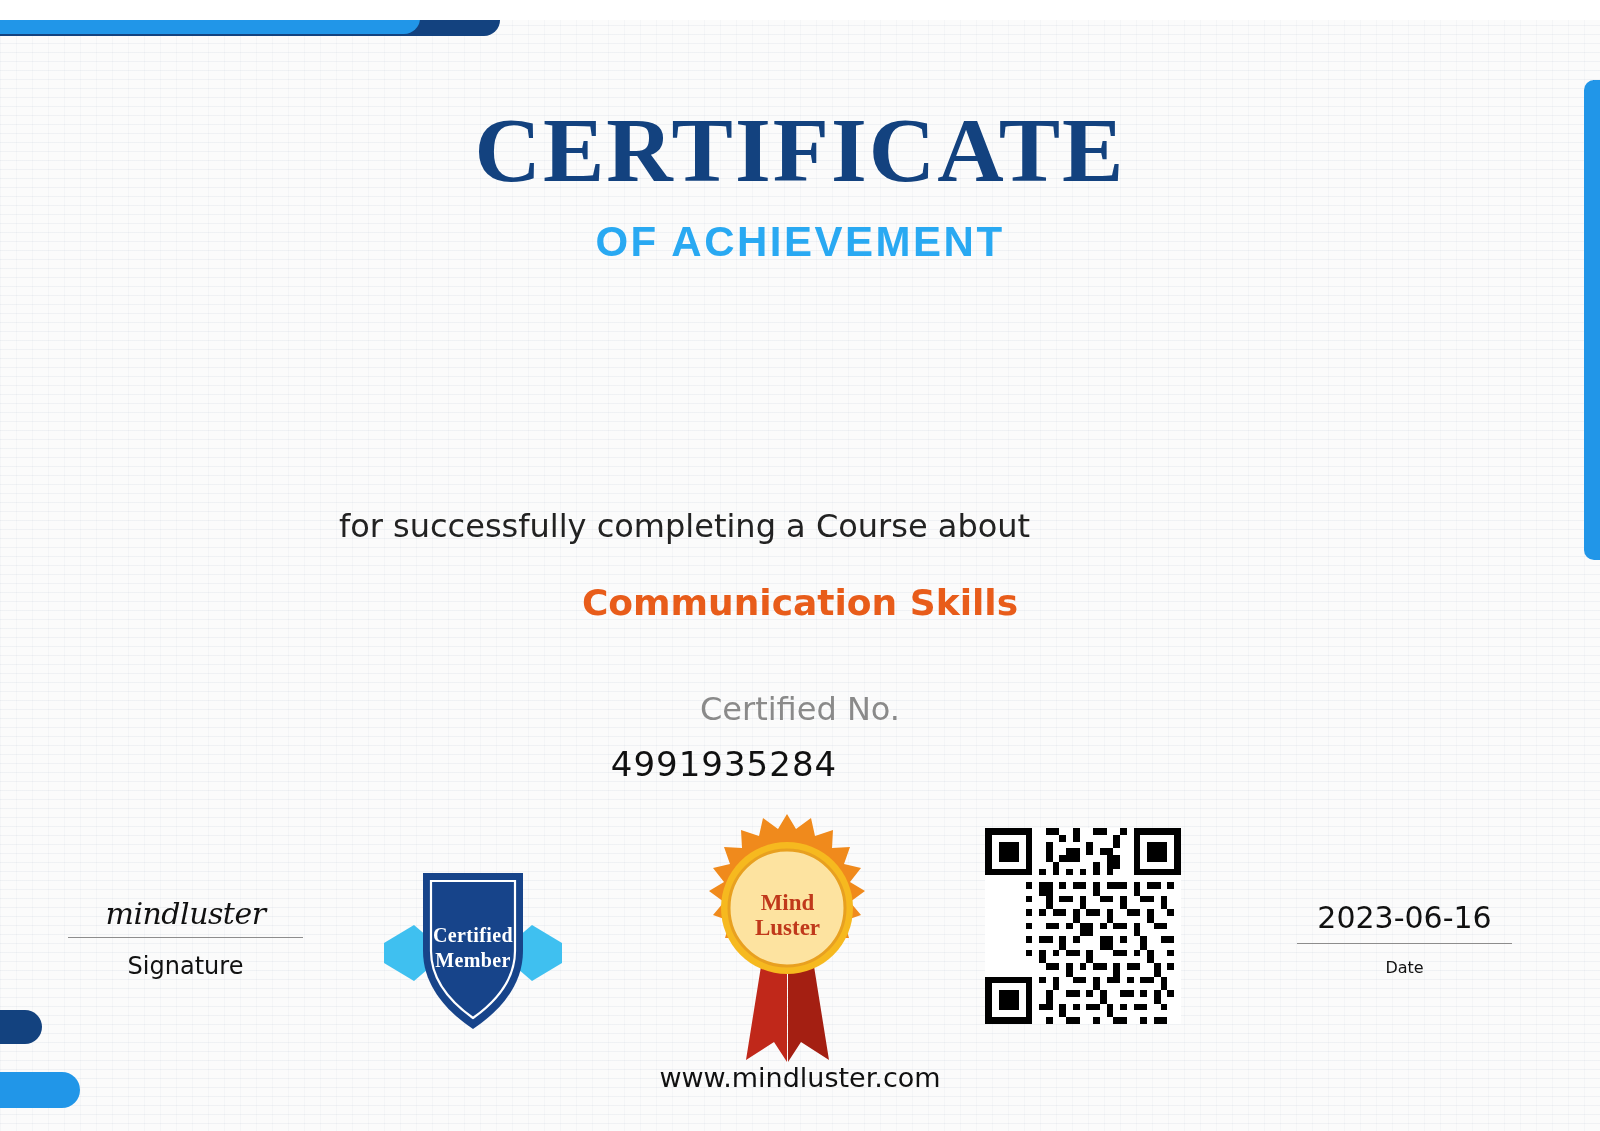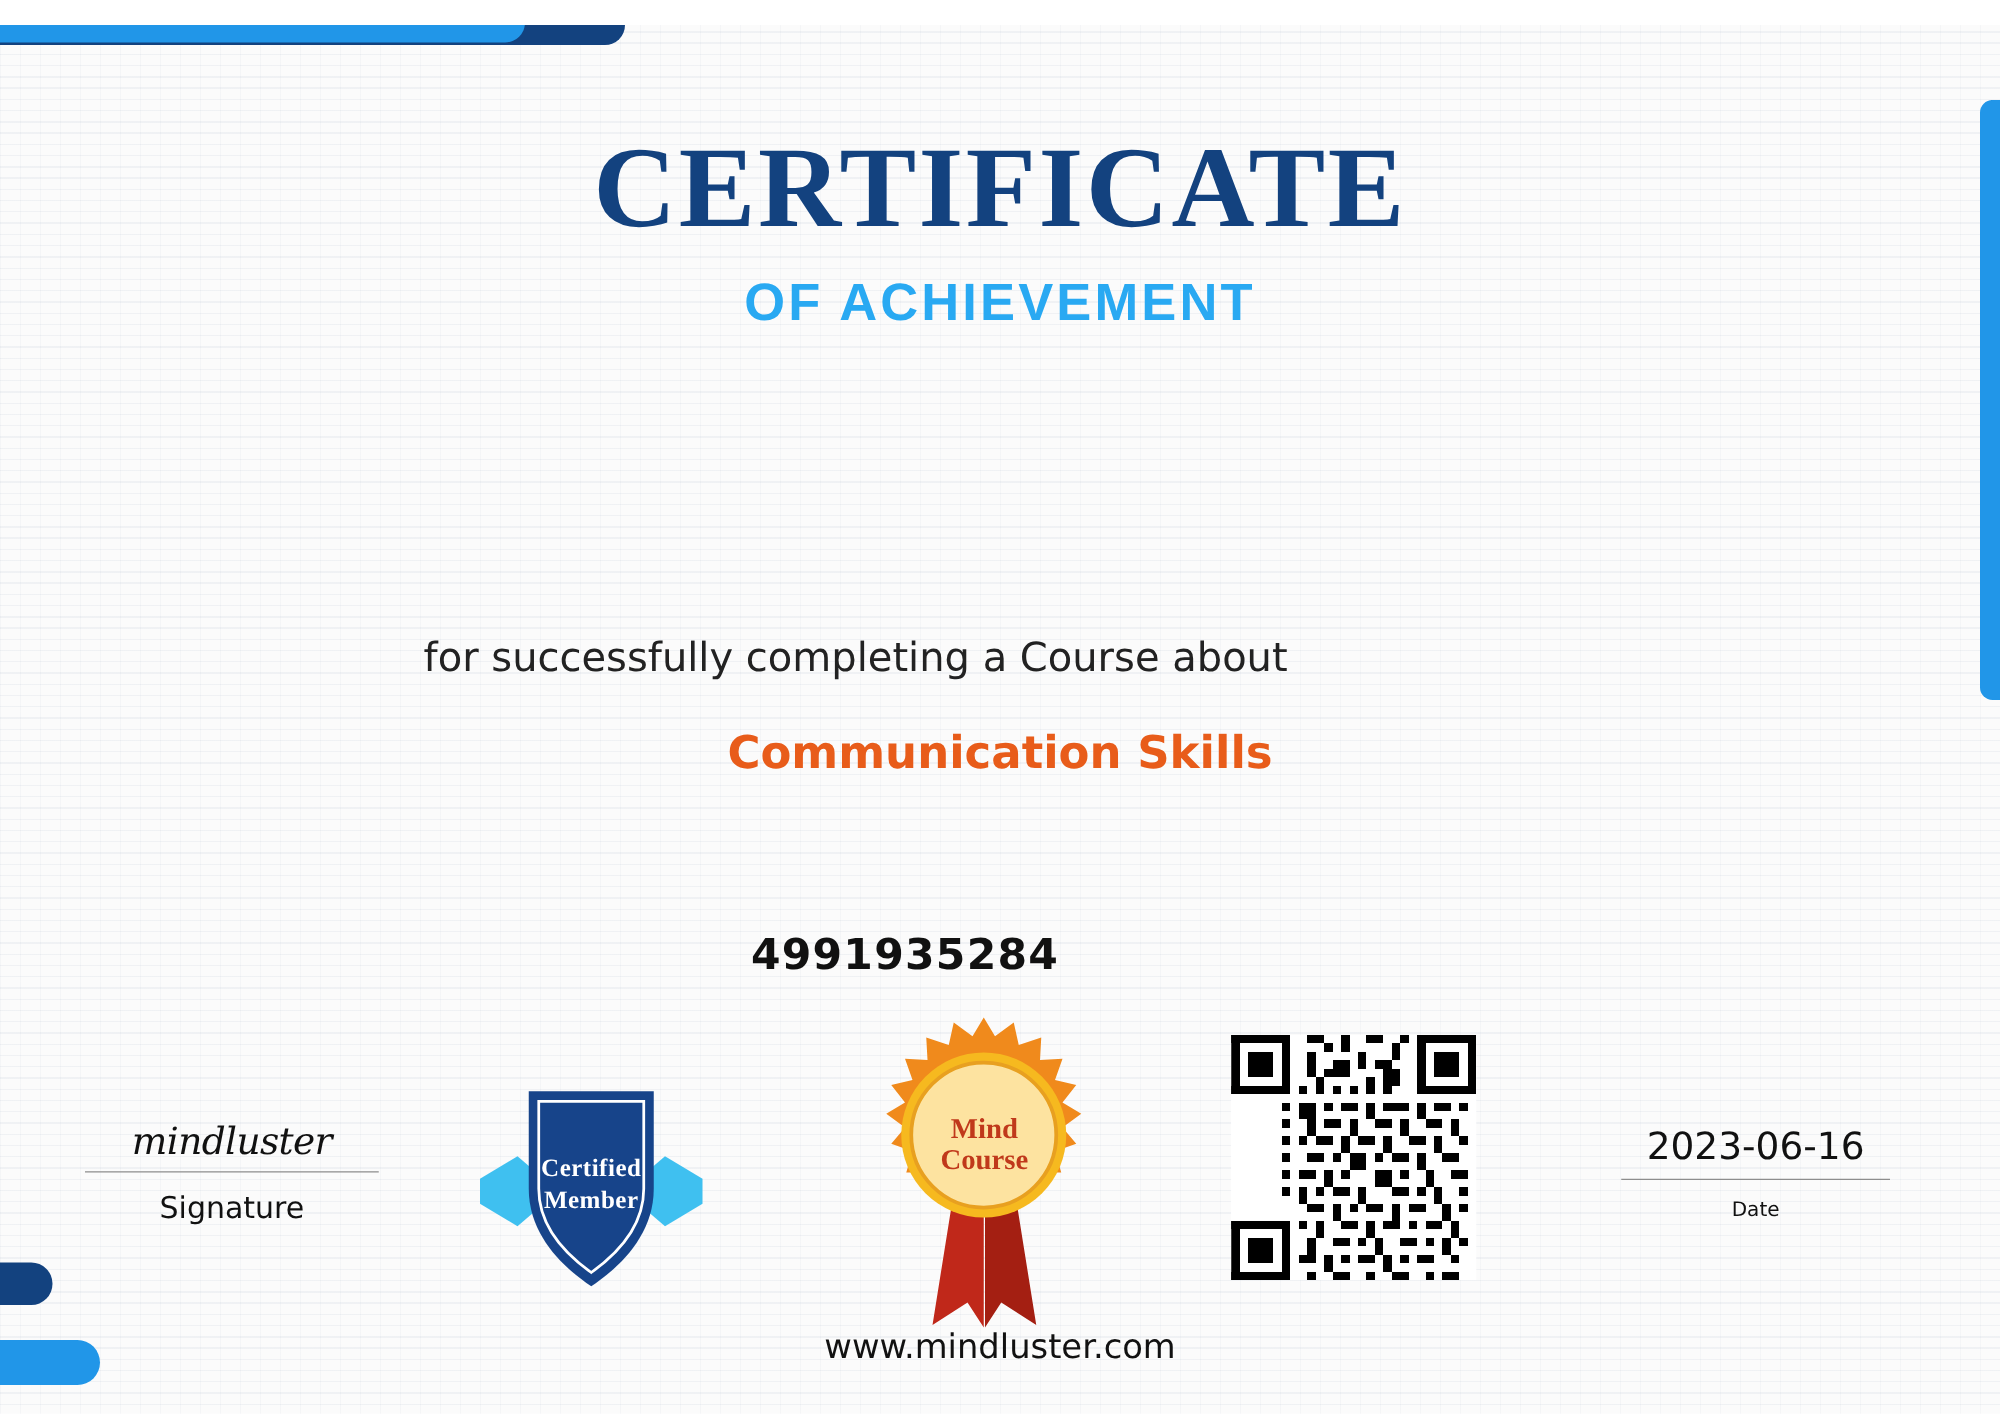--- a/index.html
+++ b/index.html
@@ -178,21 +178,21 @@
     font-size: 32px;
     color: #8a8a8a;
   }
   .cert-no-value {
     position: absolute;
     top: 724px;
     left: 0;
     width: 1448px;
     text-align: center;
     font-size: 34px;
-    font-weight: bold;
+    font-weight: normal;
     color: #111111;
     letter-spacing: 1px;
   }
 
   
   .signature-block {
     position: absolute;
     left: 68px;
     top: 876px;
     width: 235px;
@@ -313,20 +313,21 @@
   <div class="deco-right-bar"></div>
   <div class="deco-bottom-left-dark"></div>
   <div class="deco-bottom-left-light"></div>
 
   <div class="title">CERTIFICATE</div>
   <div class="subtitle">OF ACHIEVEMENT</div>
 
   <div class="completing">for successfully completing a Course about</div>
   <div class="course-name">Communication Skills</div>
 
+  <div class="cert-no-label">Certified No.</div>
   <div class="cert-no-value">4991935284</div>
 
   <div class="signature-block">
     <div class="signature-script">mindluster</div>
     <div class="sig-line"></div>
     <div class="sig-caption">Signature</div>
   </div>
 
   <div class="shield-wrap">
     <svg width="210" height="175" viewBox="0 0 210 175">
@@ -350,21 +351,21 @@
           <circle cx="0" cy="0" r="92" fill="none"></circle>
         </g>
         <path d="M0,-94 L9,-79 L24,-90 L28,-72 L46,-78 L45,-60 L63,-61 L57,-44 L74,-40 L63,-26 L78,-17 L63,-6 L74,7 L57,13 L62,30 L45,30 L45,48 L28,42 L24,60 L9,49 L0,64 L-9,49 L-24,60 L-28,42 L-45,48 L-45,30 L-62,30 L-57,13 L-74,7 L-63,-6 L-78,-17 L-63,-26 L-74,-40 L-57,-44 L-63,-61 L-45,-60 L-46,-78 L-28,-72 L-24,-90 L-9,-79 Z" fill="#f08a1c"></path>
         <circle cx="0" cy="0" r="66" fill="#f6b91f"></circle>
         <circle cx="0" cy="0" r="58" fill="#fde3a0"></circle>
         <circle cx="0" cy="0" r="58" fill="none" stroke="#e8a020" stroke-width="3"></circle>
       </g>
     </svg>
     <div class="seal-text">
       <span>Mind</span><br>
-      <span>Course</span>
+      <span>Luster</span>
     </div>
   </div>
 
   <div class="qr-wrap">
     <svg width="196" height="196" viewBox="0 0 29 29" shape-rendering="crispEdges">
       <rect width="29" height="29" fill="#ffffff"></rect>
       <g fill="#000000">
 
         <rect x="0" y="0" width="7" height="1"></rect>
           <rect x="0" y="6" width="7" height="1"></rect>

